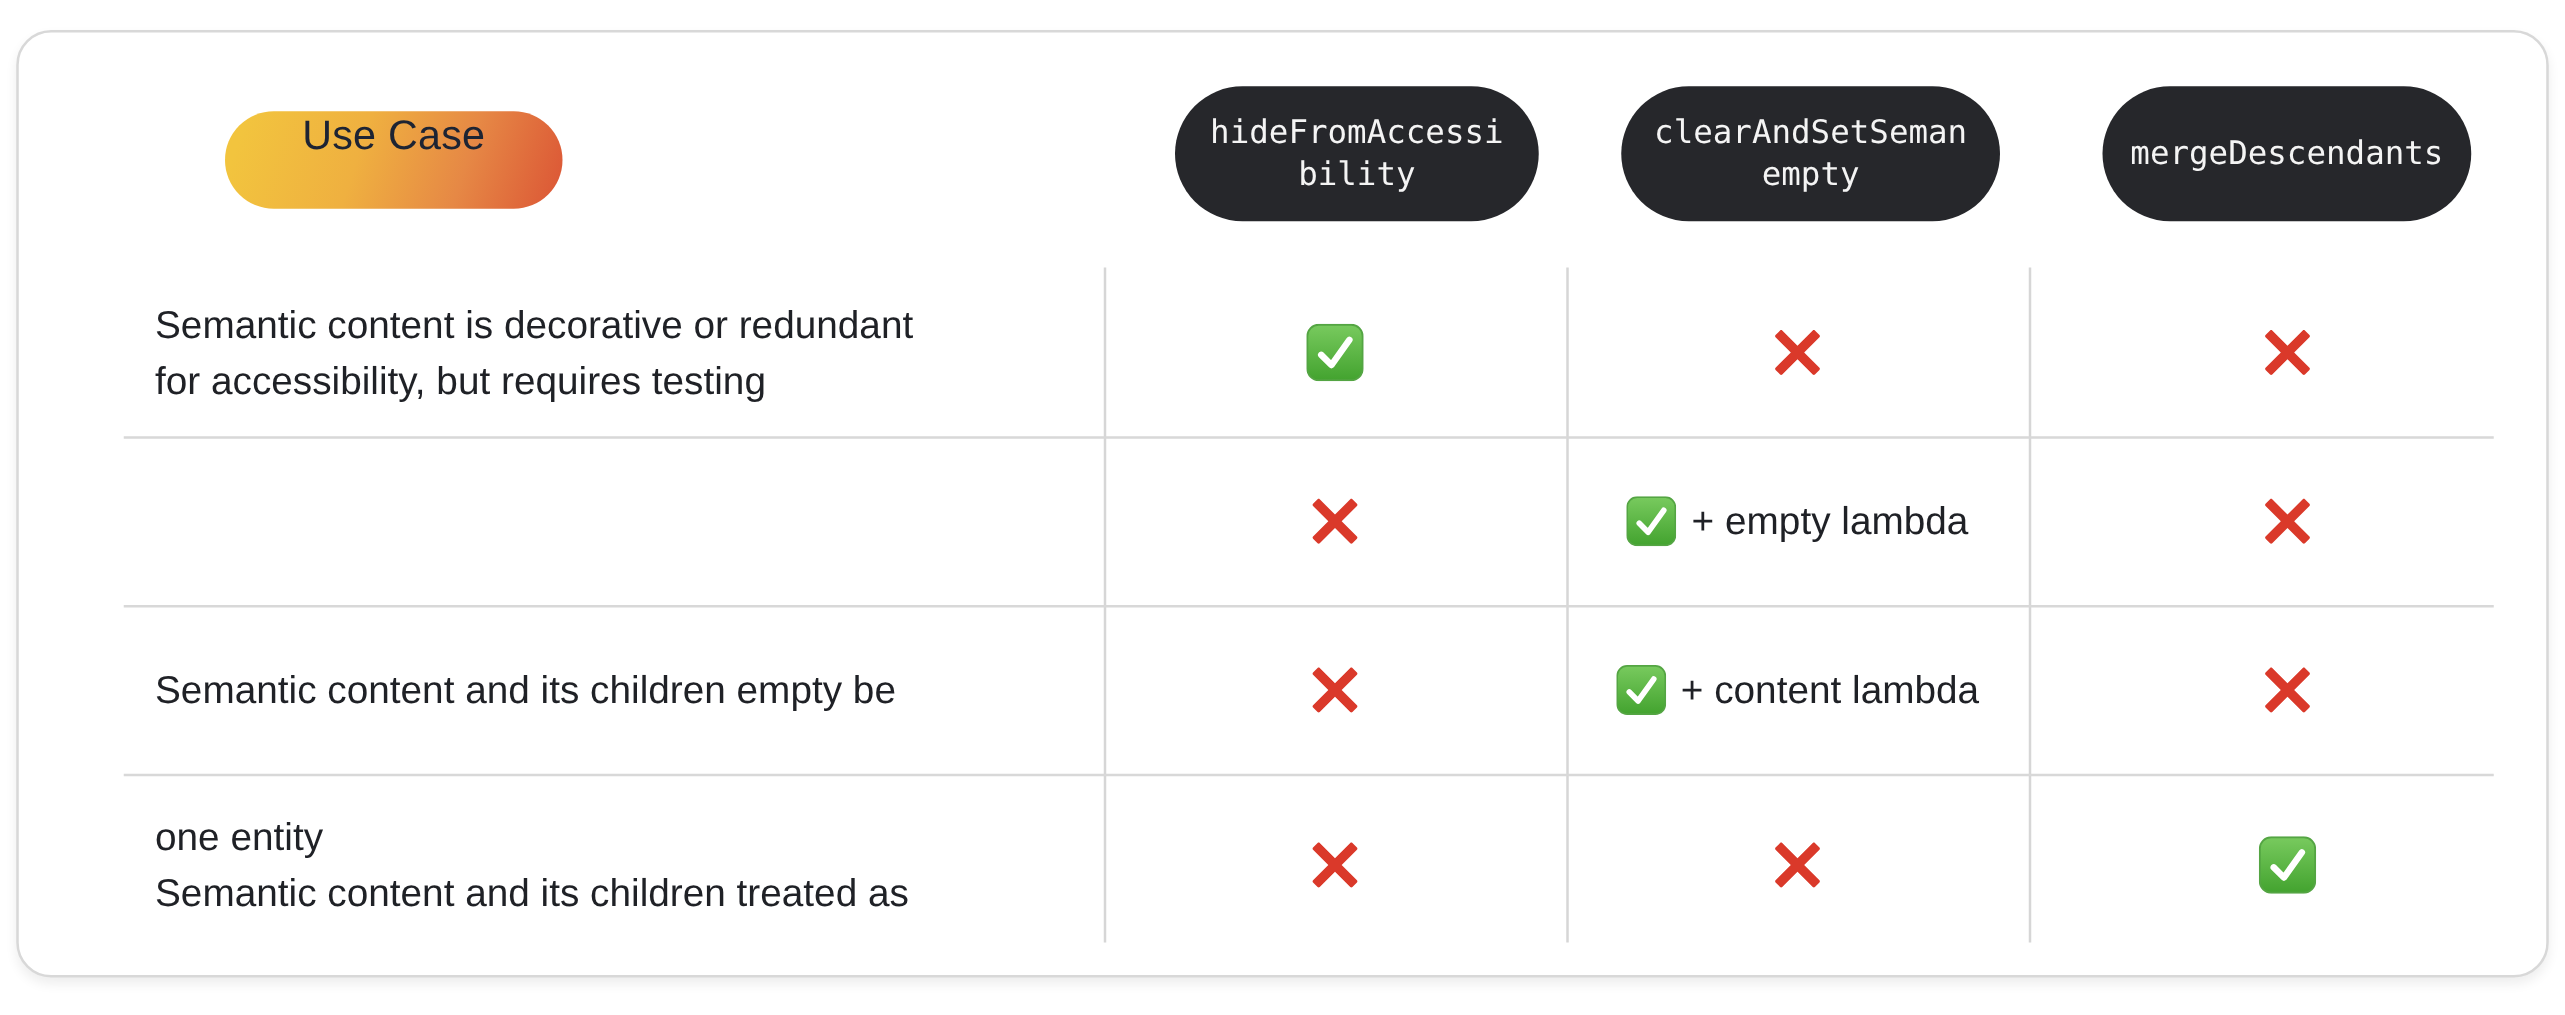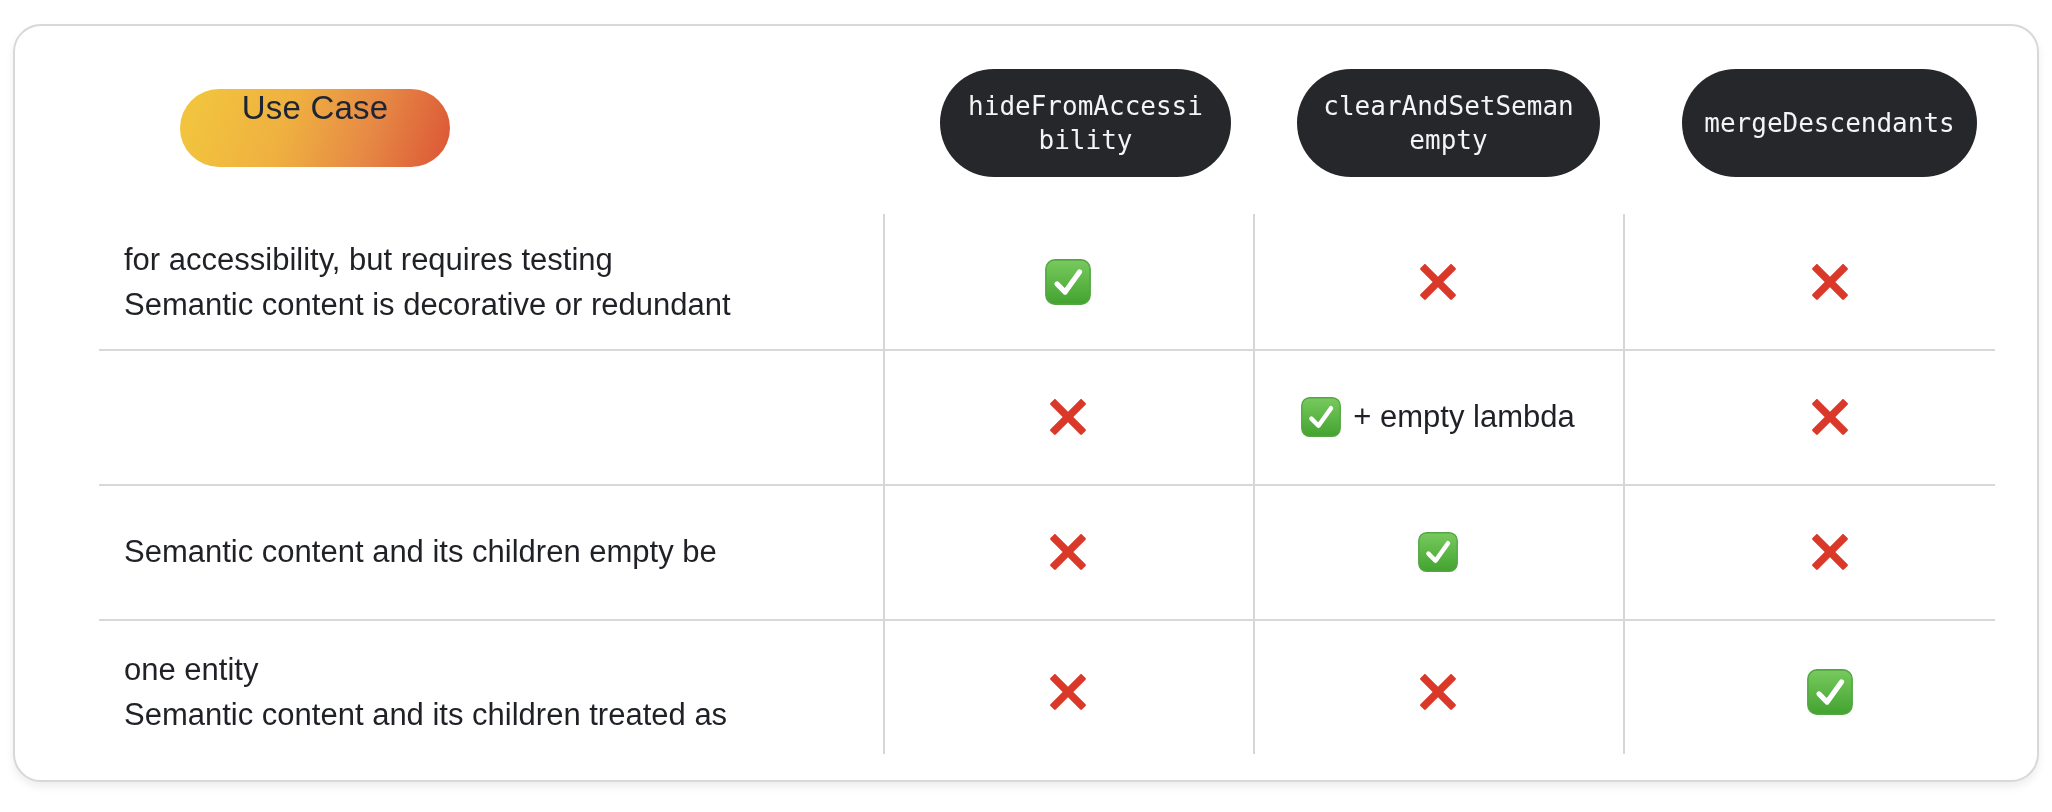--- a/index.html
+++ b/index.html
@@ -62,22 +62,22 @@
   </div>
 
   <div class="vdiv v1"></div>
   <div class="vdiv v2"></div>
   <div class="vdiv v3"></div>
   <div class="hdiv h1"></div>
   <div class="hdiv h2"></div>
   <div class="hdiv h3"></div>
 
   <div class="usecell r1">
+    <span>Semantic content is decorative or redundant</span>
     <span>for accessibility, but requires testing</span>
-    <span>Semantic content is decorative or redundant</span>
   </div>
   <div class="vcell c2 r1">
     <span class="icon-slot">
         <svg width="46" height="46" viewBox="0 0 48 48">
     <linearGradient id="gg0" x1="0" y1="0" x2="0" y2="1">
       <stop offset="0" stop-color="#78ca5e"></stop>
             <stop offset="1" stop-color="#43a32f"></stop>
     </linearGradient>
     <rect x="0.9" y="0.9" width="46.2" height="46.2" rx="9.5" fill="url(#gg0)" stroke="#54a543" stroke-width="1.6"></rect>
     <path d="M12.5 26 L21 34.5 L36 13.5" fill="none" stroke="#ffffff" stroke-width="5.4" stroke-linecap="round" stroke-linejoin="round"></path>
@@ -147,20 +147,21 @@
     <span class="icon-slot">
         <svg width="40" height="40" viewBox="0 0 48 48">
     <linearGradient id="gg2" x1="0" y1="0" x2="0" y2="1">
       <stop offset="0" stop-color="#78ca5e"></stop>
             <stop offset="1" stop-color="#43a32f"></stop>
     </linearGradient>
     <rect x="0.9" y="0.9" width="46.2" height="46.2" rx="9.5" fill="url(#gg2)" stroke="#54a543" stroke-width="1.6"></rect>
     <path d="M12.5 26 L21 34.5 L36 13.5" fill="none" stroke="#ffffff" stroke-width="5.4" stroke-linecap="round" stroke-linejoin="round"></path>
   </svg>
       </span>
+    <span class="cell-label">+ content lambda</span>
   </div>
   <div class="vcell c4 r3">
     <span class="icon-slot">
         <svg width="42" height="42" viewBox="0 0 44 44">
     <path fill="#da392a" d="M9.2 3.6 L22 16.4 L34.8 3.6 C35.3 3.1 36.1 3.1 36.6 3.6 L40.4 7.4 C40.9 7.9 40.9 8.7 40.4 9.2 L27.6 22 L40.4 34.8 C40.9 35.3 40.9 36.1 40.4 36.6 L36.6 40.4 C36.1 40.9 35.3 40.9 34.8 40.4 L22 27.6 L9.2 40.4 C8.7 40.9 7.9 40.9 7.4 40.4 L3.6 36.6 C3.1 36.1 3.1 35.3 3.6 34.8 L16.4 22 L3.6 9.2 C3.1 8.7 3.1 7.9 3.6 7.4 L7.4 3.6 C7.9 3.1 8.7 3.1 9.2 3.6 Z"></path>
   </svg>
       </span>
 
   </div>
 

